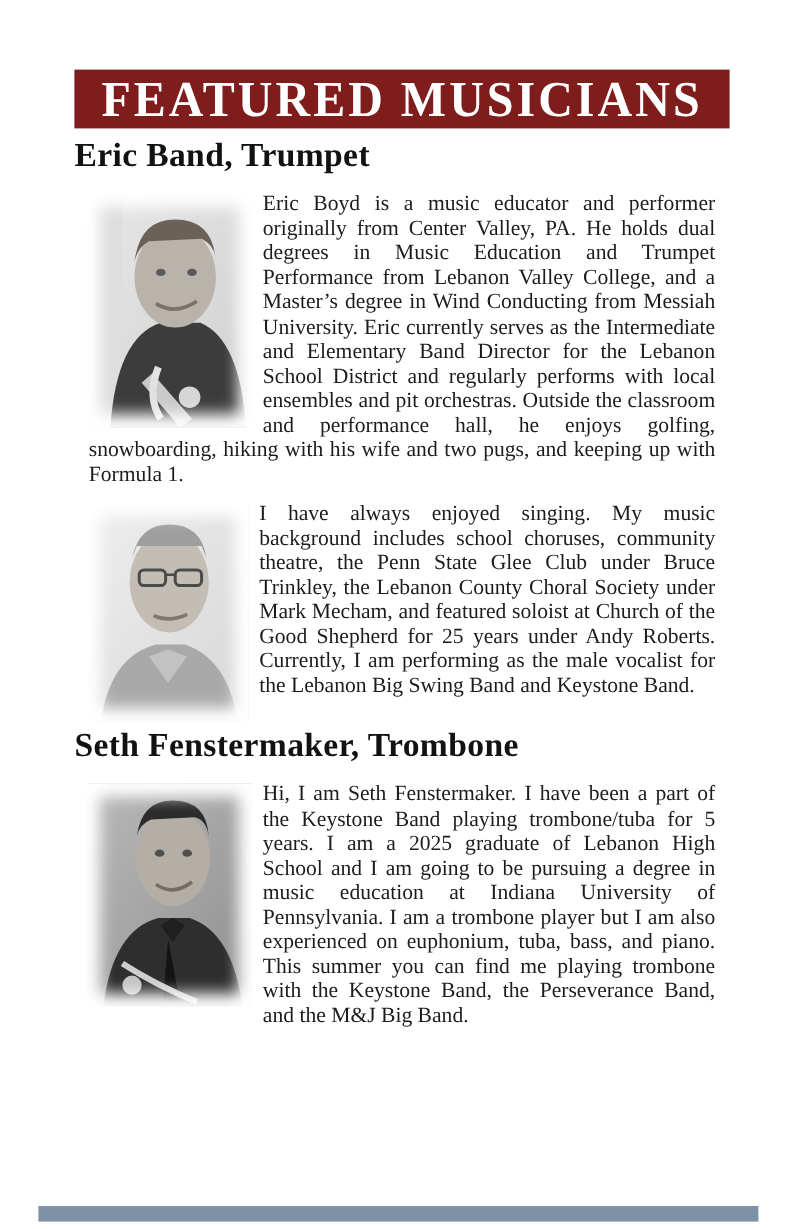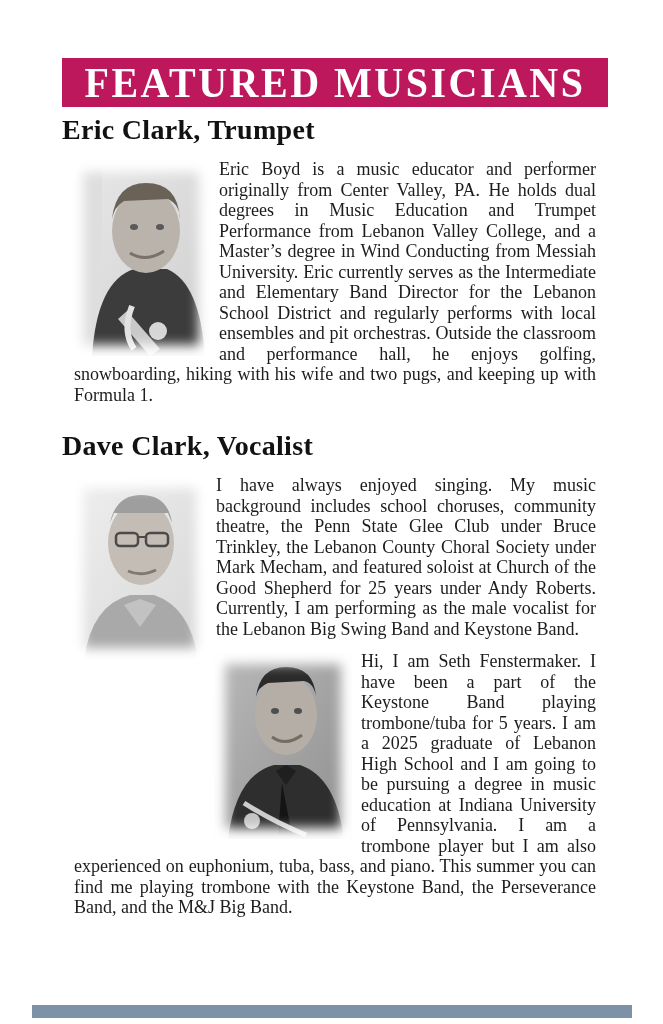--- a/index.html
+++ b/index.html
@@ -10,21 +10,21 @@
     color: #1c1c1c;
     overflow: hidden;
   }
   .page {
     position: absolute; inset: 0;
     padding: 58px 55px 0 62px;
     box-sizing: border-box;
   }
   .banner {
     height: 49px;
-    background: #be185d;
+    background: #7f1d1d;
     display: flex; align-items: center; justify-content: center;
   }
   .banner-title {
     color: #ffffff;
     font-size: 40px;
     font-weight: bold;
     letter-spacing: 2.5px;
     line-height: 49px;
     transform: scaleY(1.05);
     white-space: nowrap;
@@ -70,21 +70,21 @@
 </head>
 <body>
 
 <div class="page">
 
   <div class="banner">
     <div class="banner-title">FEATURED MUSICIANS</div>
   </div>
 
   <section>
-    <h2 class="musician-heading first">Eric Clark, Trumpet</h2>
+    <h2 class="musician-heading first">Eric Band, Trumpet</h2>
     <p class="bio">
       <span class="photo">
           <svg width="138" height="195" viewBox="0 0 138 195" xmlns="http://www.w3.org/2000/svg">
         <defs>
           <linearGradient id="bg1" x1="0" y1="0" x2="1" y2="1">
             <stop offset="0" stop-color="#e8e8e8"></stop>
                 <stop offset="1" stop-color="#cfcfcf"></stop>
           </linearGradient>
         </defs>
         <rect width="138" height="195" fill="url(#bg1)"></rect>
@@ -97,21 +97,20 @@
         <path d="M58 92 Q74 102 92 90" stroke="#7a7168" stroke-width="3" fill="none"></path>
         <path d="M55 150 L88 188 L78 195 L46 158 Z" fill="#c9c9c9"></path>
         <path d="M60 145 Q50 170 62 188" stroke="#e2e2e2" stroke-width="6" fill="none"></path>
         <circle cx="86" cy="170" r="9" fill="#d6d6d6"></circle>
       </svg>
         </span><span>Eric Boyd is a music educator and performer originally from Center Valley, PA. He holds dual degrees in Music Education and Trumpet Performance from Lebanon Valley College, and a Master’s degree in Wind Conducting from Messiah University. Eric currently serves as the Intermediate and Elementary Band Director for the Lebanon School District and regularly performs with local ensembles and pit orchestras. Outside the classroom and performance hall, he enjoys golfing, snowboarding, hiking with his wife and two pugs, and keeping up with Formula 1.</span>
     </p>
   </section>
 
   <section>
-    <h2 class="musician-heading later">Dave Clark, Vocalist</h2>
     <p class="bio">
       <span class="photo">
           <svg width="135" height="182" viewBox="0 0 135 182" xmlns="http://www.w3.org/2000/svg">
         <defs>
           <linearGradient id="bg2" x1="0" y1="0" x2="1" y2="1">
             <stop offset="0" stop-color="#efefef"></stop>
                 <stop offset="1" stop-color="#d6d6d6"></stop>
           </linearGradient>
         </defs>
         <rect width="135" height="182" fill="url(#bg2)"></rect>
@@ -122,20 +121,21 @@
         <rect x="44" y="56" width="22" height="13" rx="4" fill="none" stroke="#4a4a4a" stroke-width="2.5"></rect>
         <rect x="74" y="56" width="22" height="13" rx="4" fill="none" stroke="#4a4a4a" stroke-width="2.5"></rect>
         <line x1="66" y1="60" x2="74" y2="60" stroke="#4a4a4a" stroke-width="2"></line>
         <path d="M56 94 Q69 100 84 93" stroke="#80776e" stroke-width="3" fill="none"></path>
       </svg>
         </span><span>I have always enjoyed singing. My music background includes school choruses, community theatre, the Penn State Glee Club under Bruce Trinkley, the Lebanon County Choral Society under Mark Mecham, and featured soloist at Church of the Good Shepherd for 25 years under Andy Roberts. Currently, I am performing as the male vocalist for the Lebanon Big Swing Band and Keystone Band.</span>
     </p>
   </section>
 
   <section>
+    <h2 class="musician-heading later">Seth Fenstermaker, Trombone</h2>
     <p class="bio">
       <span class="photo">
           <svg width="138" height="186" viewBox="0 0 138 186" xmlns="http://www.w3.org/2000/svg">
         <defs>
           <linearGradient id="bg3" x1="0" y1="0" x2="1" y2="1">
             <stop offset="0" stop-color="#b9b9b9"></stop>
                 <stop offset="1" stop-color="#8f8f8f"></stop>
           </linearGradient>
         </defs>
         <rect width="138" height="186" fill="url(#bg3)"></rect>

